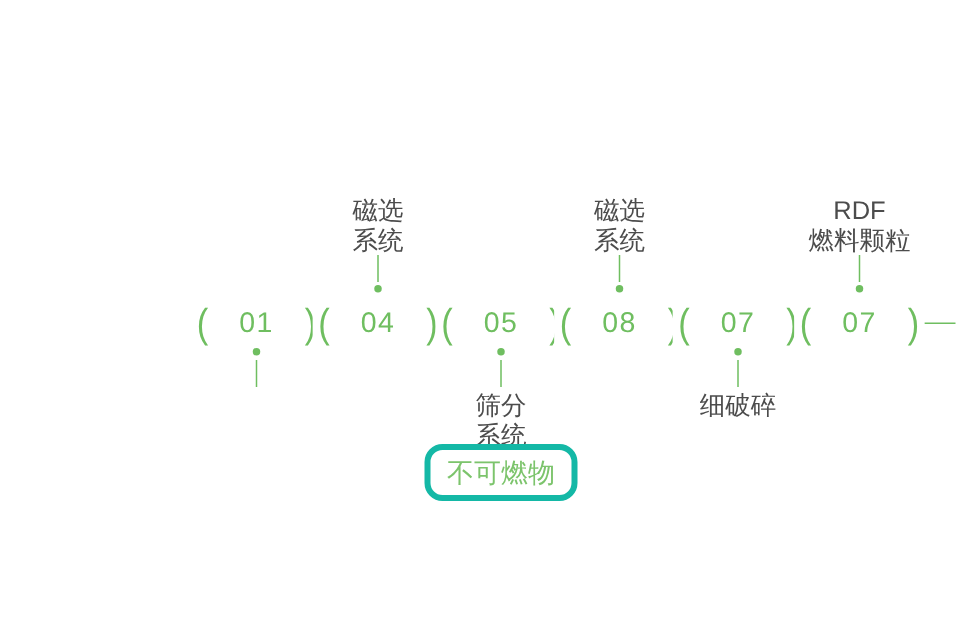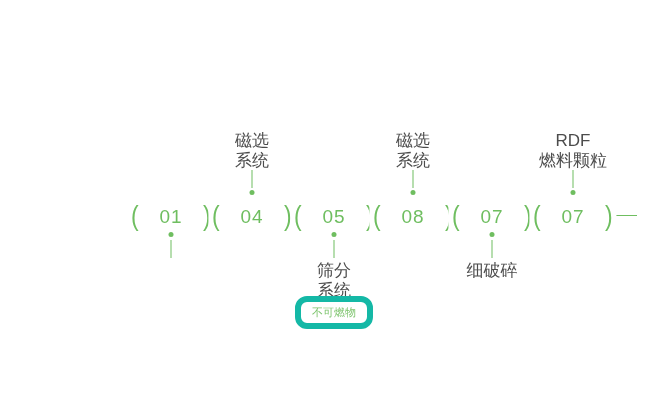--- a/index.html
+++ b/index.html
@@ -42,22 +42,22 @@
   .step.above .dot{top:70px;}
   .step.above .vline{top:50px;}
   .label{
     position:absolute;left:0;width:100%;text-align:center;
     color:#4c4c4c;font-size:17px;line-height:1.18;white-space:pre-line;
   }
   .step.below .label{top:141px;}
   .step.above .label{top:11px;}
   .sub-pill{
     position:absolute;top:176px;left:50%;transform:translateX(-50%);
-    border:6px solid #14b8a6;border-radius:12px;padding:3px 11px;
-    color:#7cc46c;font-size:11px;background:#fff;white-space:nowrap;
+    border:4px solid #14b8a6;border-radius:12px;padding:3px 11px;
+    color:#7cc46c;font-size:18px;background:#fff;white-space:nowrap;
   }
 </style>
 </head>
 <body>
 
 <div class="canvas">
 
   <div class="timeline-line"></div>
 
 

